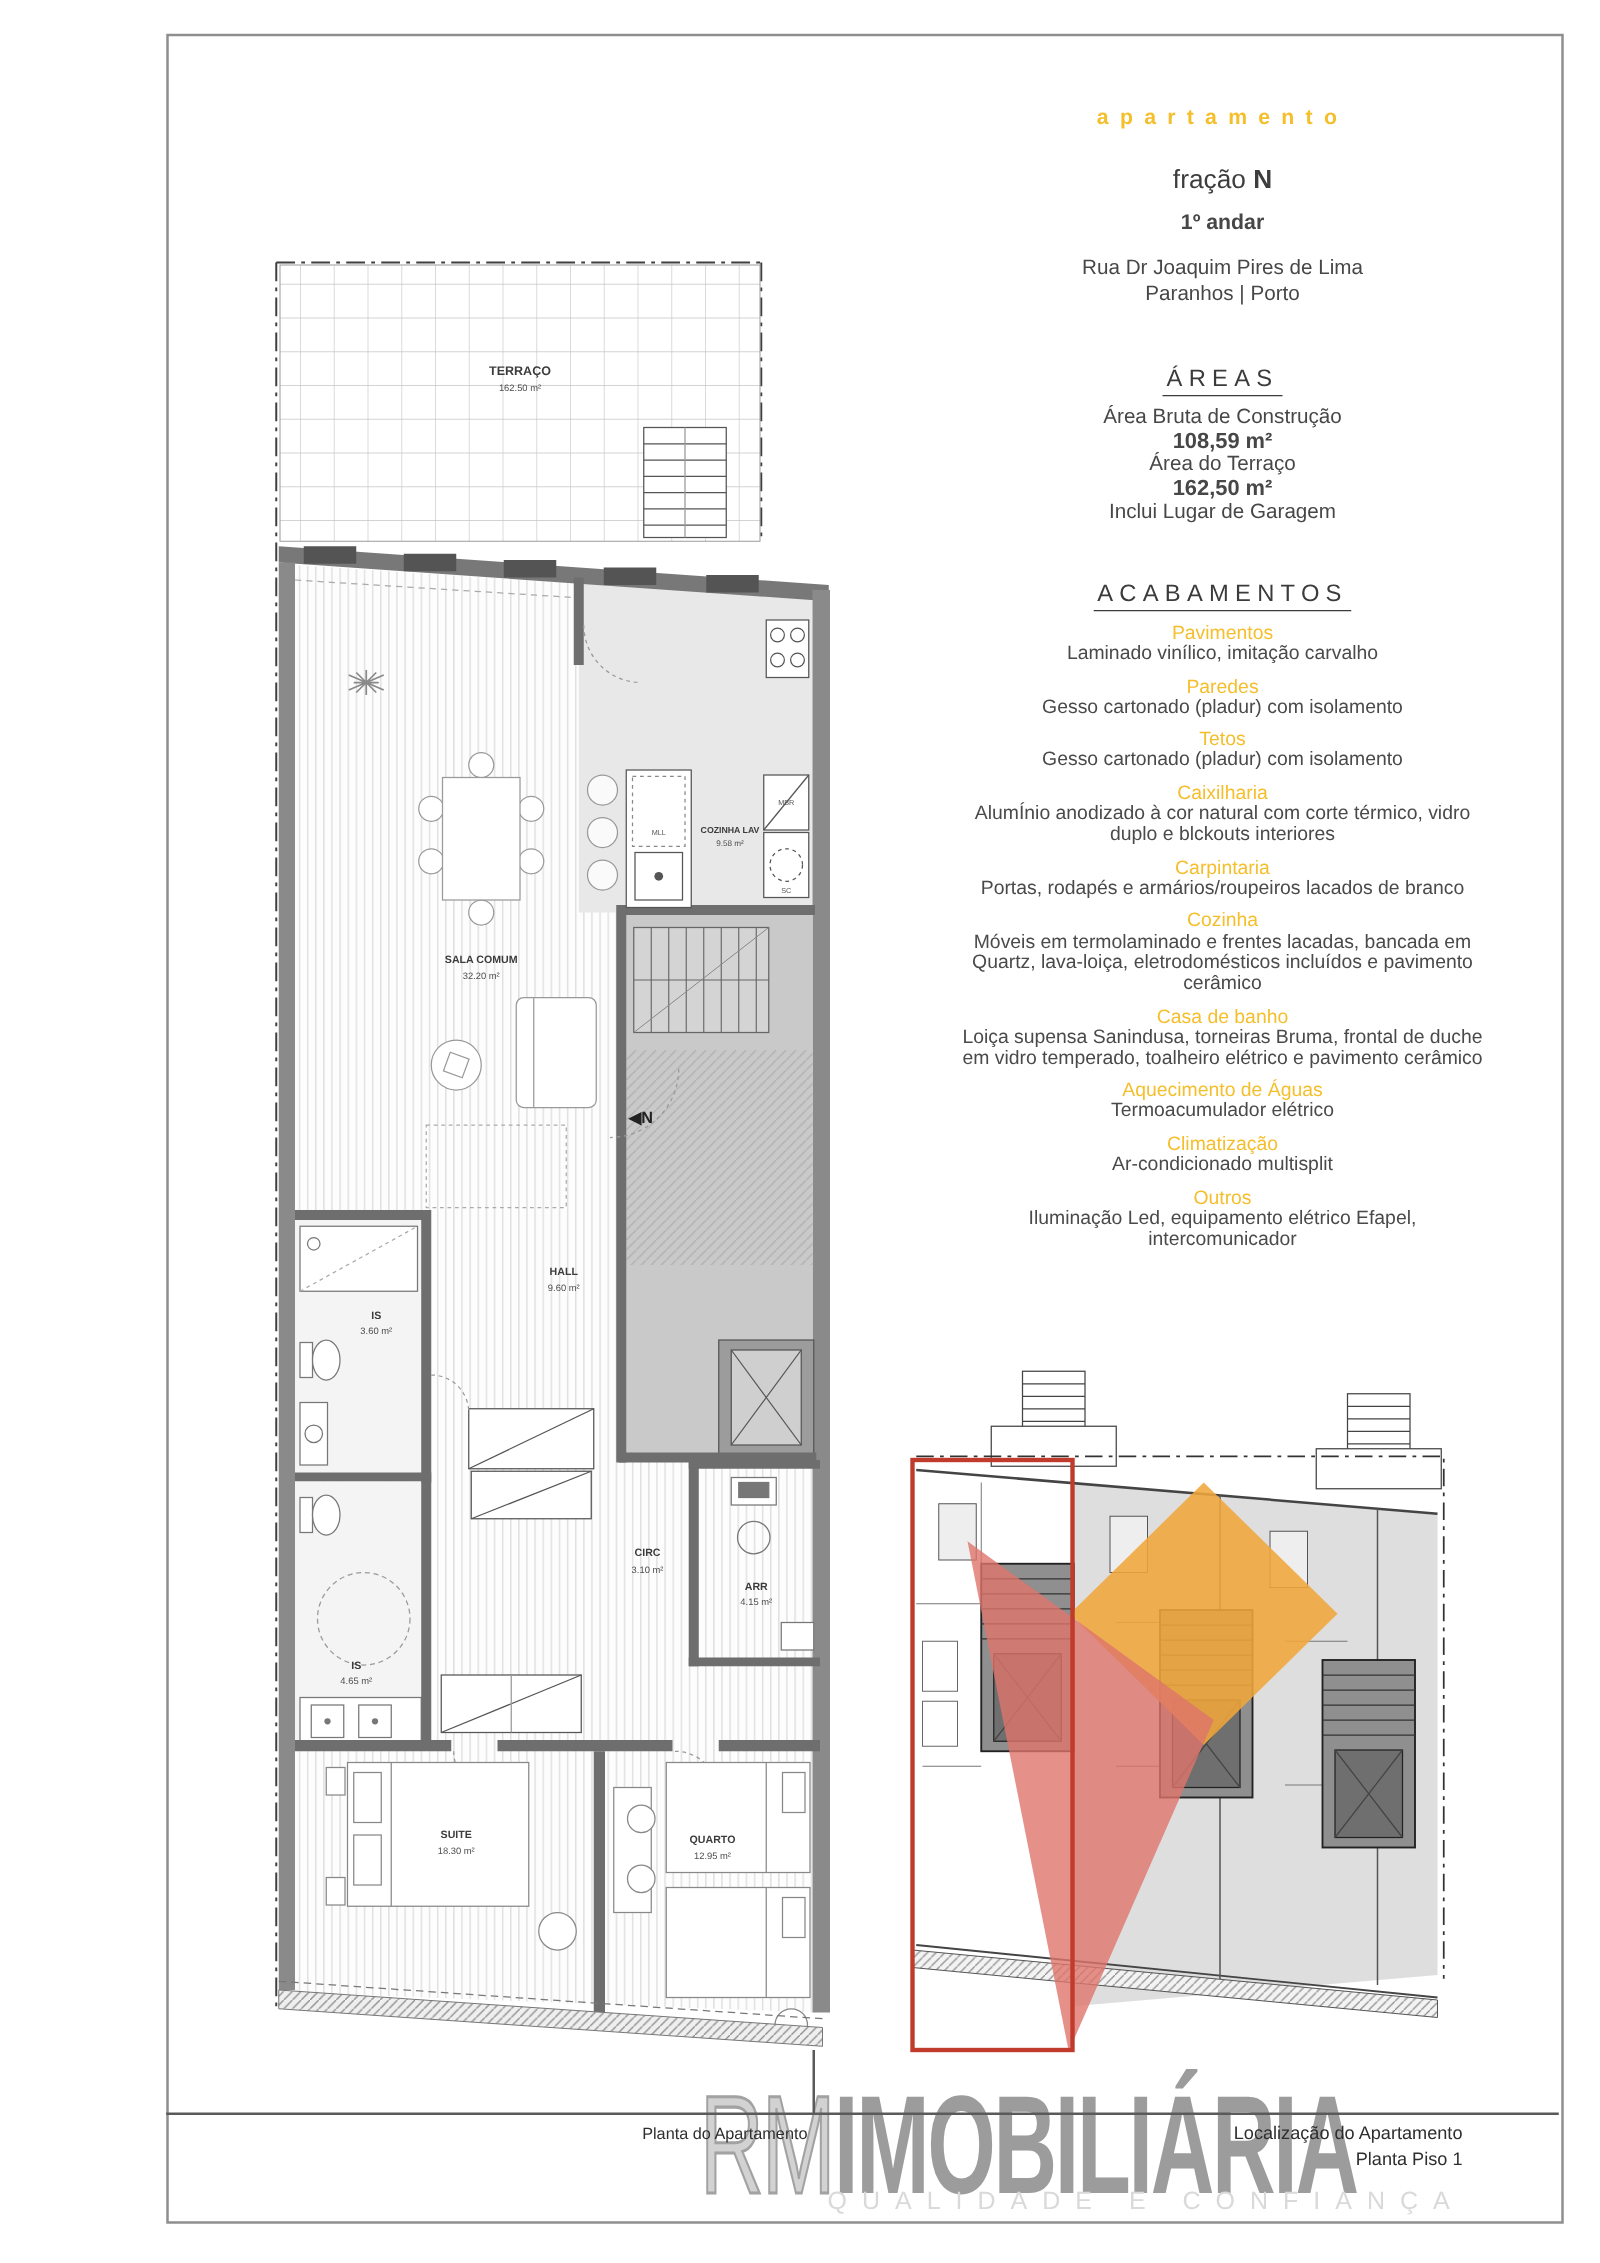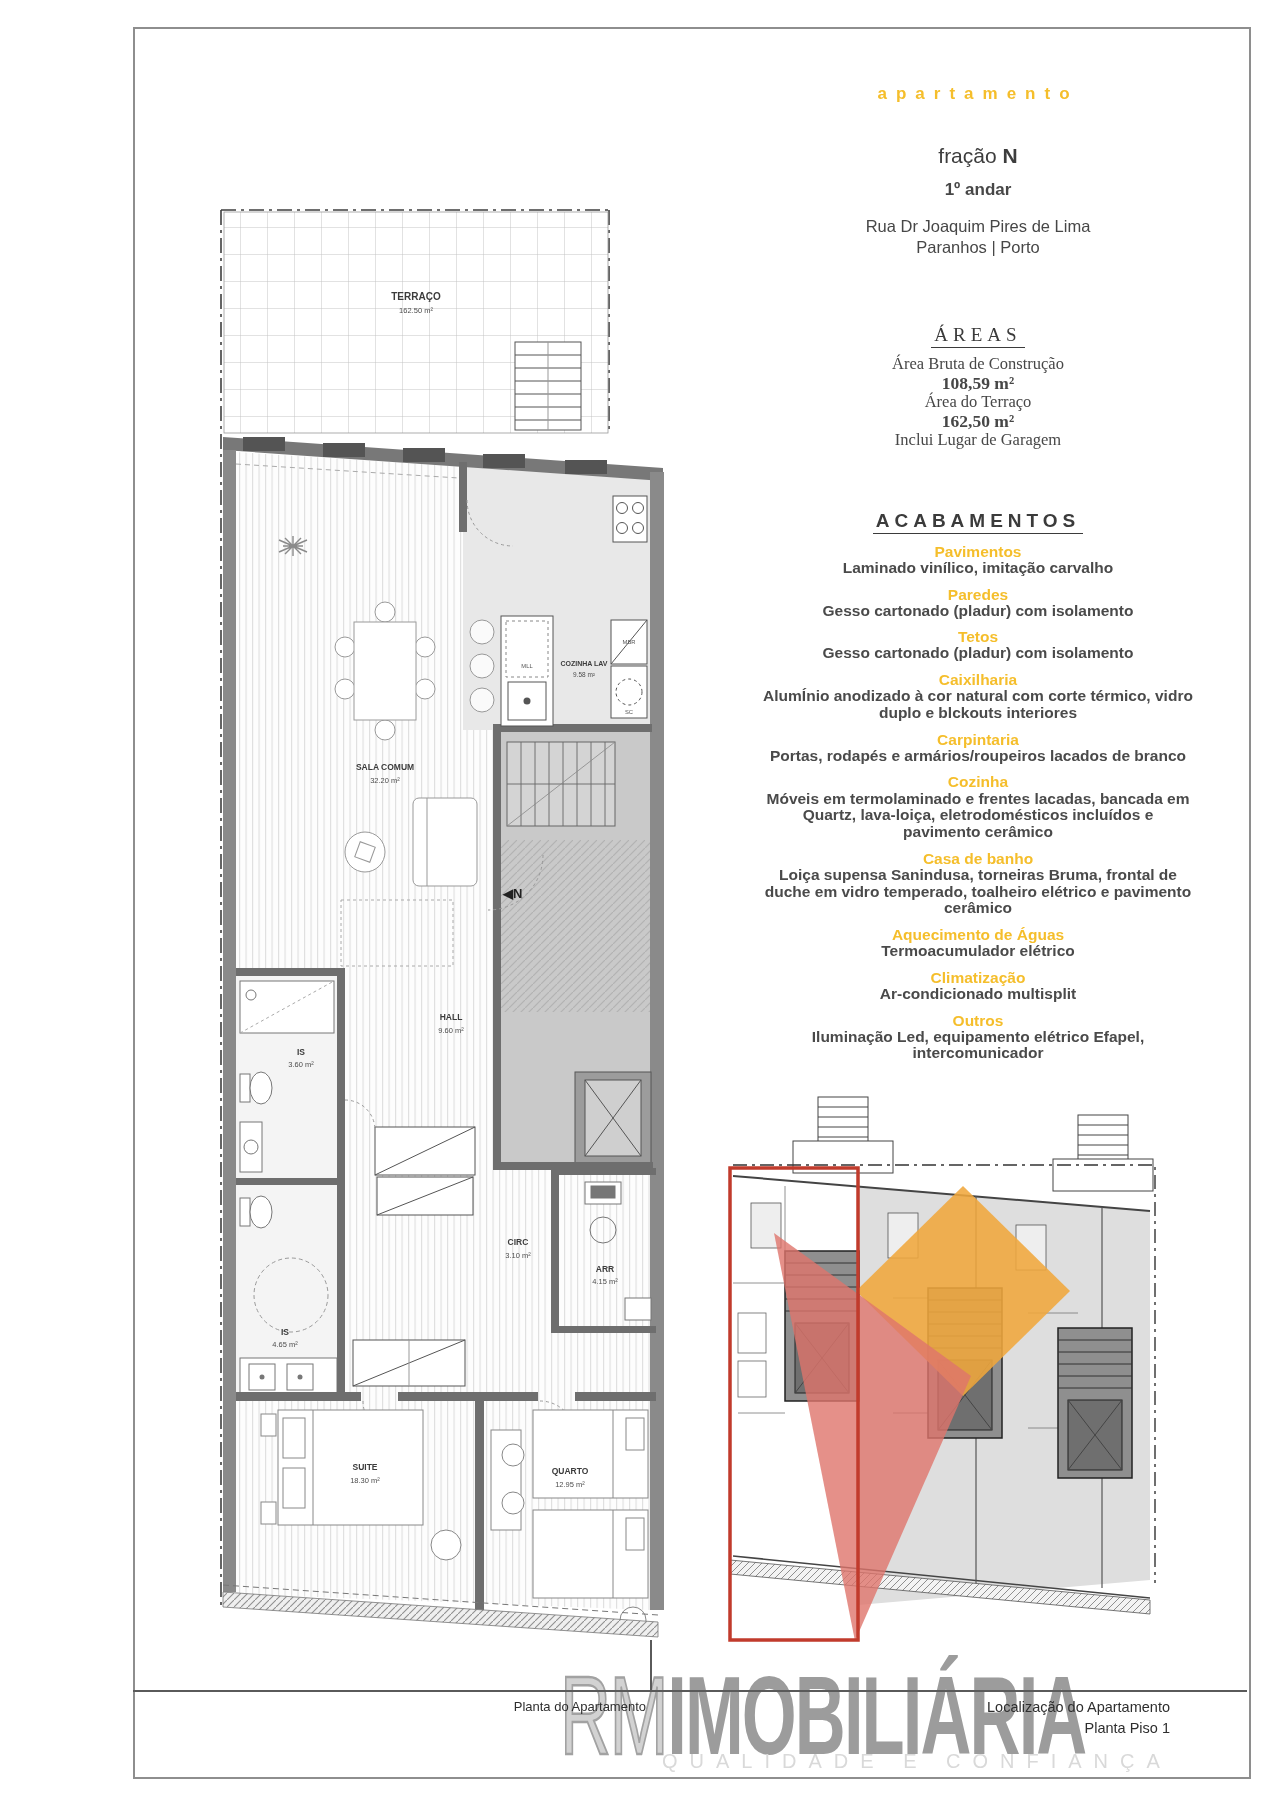--- a/index.html
+++ b/index.html
@@ -7,30 +7,30 @@
           font-family:"Liberation Sans",sans-serif;overflow:hidden;}
   .page-frame{position:absolute;left:133px;top:27px;width:1114px;height:1748px;
               border:2px solid #8e8e8e;z-index:0;}
 
   
   .right-col{position:absolute;left:763px;top:84px;width:430px;text-align:center;
              color:#474747;z-index:3;}
   .brand-small{font-size:17px;font-weight:bold;letter-spacing:9px;color:var(--accent);}
   .big-title{font-size:72px;font-weight:bold;letter-spacing:2px;line-height:1.02;
              color:var(--accent);margin-top:2px;}
-  .fraction{margin-top:40px;font-size:21px;color:#3d3d3d;}
+  .fraction{margin-top:28px;font-size:21px;color:#3d3d3d;}
   .fraction b{font-weight:bold;}
   .floor-line{margin-top:12px;font-size:17px;font-weight:bold;}
   .address{margin-top:16px;font-size:16.5px;line-height:1.25;}
   .sec-heading{display:inline-block;margin-top:0;font-size:19px;letter-spacing:5px;
                color:#3b3b3b;border-bottom:1.6px solid #3b3b3b;padding:0 3px 1px;}
-  .areas-block{margin-top:67px;font-family:Liberation Serif, serif;}
+  .areas-block{margin-top:48px;}
   .areas-list{margin-top:7px;font-size:16.5px;line-height:1.12;text-align:center;}
   .areas-list .val{font-weight:bold;font-size:17.5px;}
-  .fin-block{margin-top:60px;font-weight:bold;}
+  .fin-block{margin-top:46px;}
   .fin-item{margin-top:9px;}
   .fin-label{font-size:15.5px;color:var(--accent);line-height:1.1;}
   .fin-text{font-size:15.5px;line-height:1.08;color:#4a4a4a;}
 
   
   .floorplan-svg{position:absolute;left:213px;top:200px;z-index:2;}
   .siteplan-svg{position:absolute;left:633px;top:1083px;z-index:2;}
   .plan-name{font-size:8.5px;font-weight:bold;fill:#3c3c3c;}
   .plan-area{font-size:7.5px;fill:#4d4d4d;}
   .plan-name-lg{font-size:10px;font-weight:bold;fill:#3c3c3c;}

